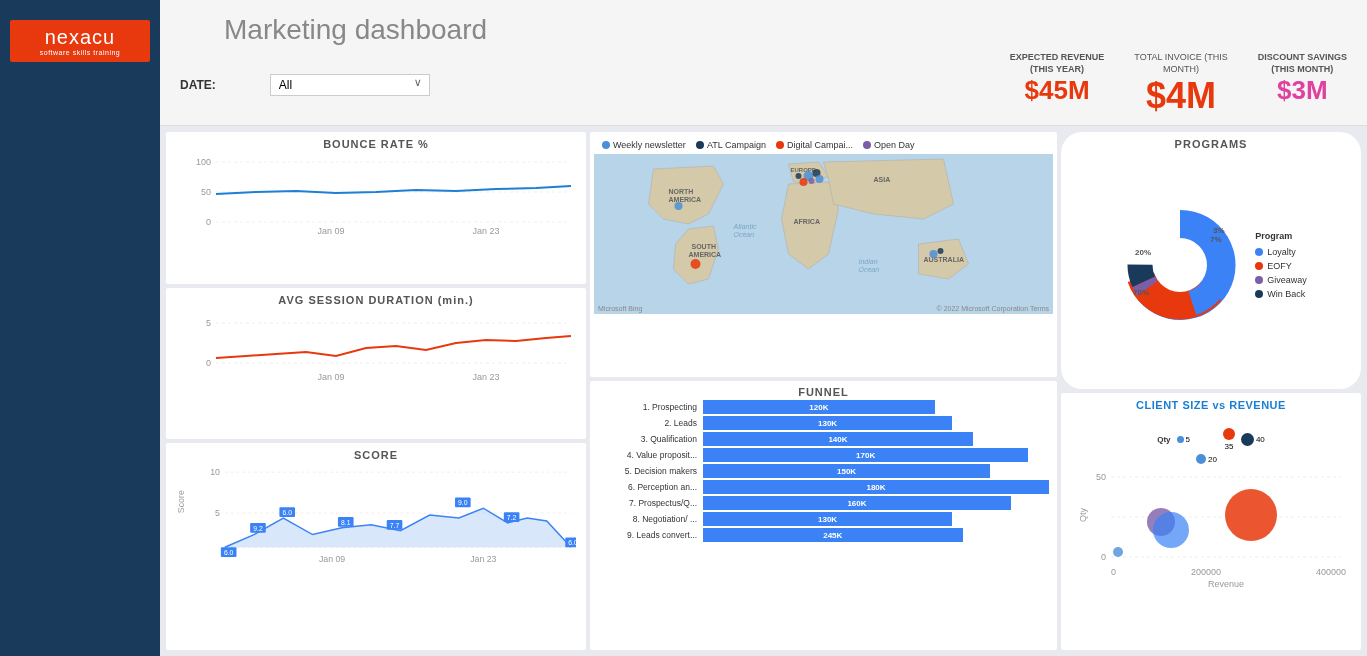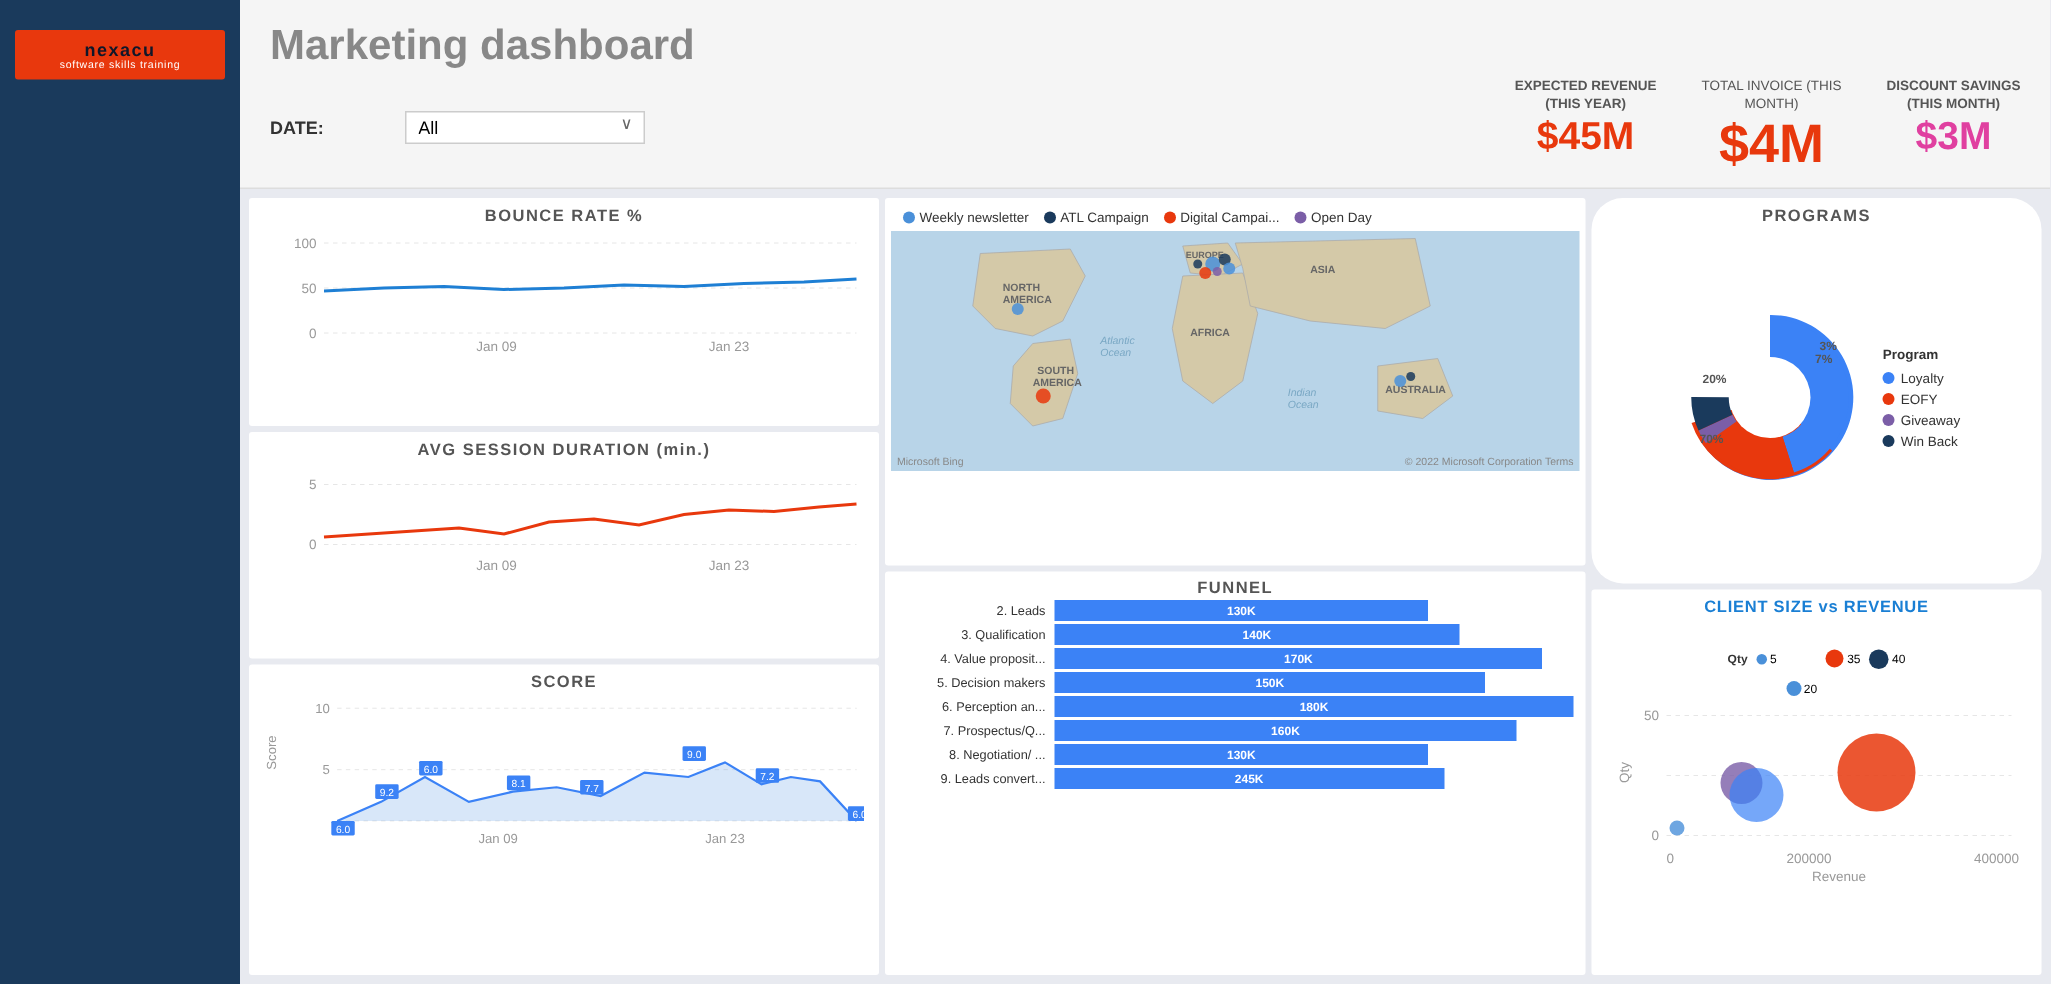--- a/index.html
+++ b/index.html
@@ -18,21 +18,21 @@
       flex-shrink: 0;
     }
     .logo-box {
       background: #e8380d;
       padding: 6px 10px;
       border-radius: 2px;
       width: 100%;
       text-align: center;
       margin-bottom: 6px;
     }
-    .logo-text { color: #0f172a; font-size: 12px; font-weight: 700; letter-spacing: 1px; }
+    .logo-text { color: #ffffff; font-size: 20px; font-weight: 400; letter-spacing: 1px; }
     .logo-sub { color: white; font-size: 7px; letter-spacing: 0.5px; }
     
     
     .main { flex: 1; display: flex; flex-direction: column; padding: 0; overflow: hidden; }
     
     
     .header {
       background: #f5f5f5;
       padding: 14px 20px 8px 20px;
       border-bottom: 1px solid #ddd;
@@ -119,21 +119,21 @@
   <div class="sidebar">
     <div class="logo-box">
       <div class="logo-text">nexacu</div>
       <div class="logo-sub">software skills training</div>
     </div>
   </div>
 
   <div class="main">
 
     <div class="header">
-      <div style="font-size:28px;color:#888;font-weight:700;margin-bottom:6px;">Marketing dashboard</div>
+      <div style="font-size:28px;color:#888;font-weight:400;margin-bottom:6px;margin-left:44px;">Marketing dashboard</div>
       <div class="header-row">
         <div class="date-filter">
           <span class="date-label">DATE:</span>
           <div class="date-select-wrap">
             <select class="date-select">
               <option>All</option>
               <option>This Month</option>
               <option>This Year</option>
             </select>
           </div>
@@ -299,20 +299,28 @@
               <circle cx="45" cy="52" r="4" fill="#4a90d9" opacity="0.85"></circle>
             </svg>
             <div class="map-watermark">Microsoft Bing</div>
             <div class="map-copyright">© 2022 Microsoft Corporation Terms</div>
           </div>
         </div>
 
         <div class="card funnel-card" style="flex:1.2;padding:5px 8px;">
           <div class="card-title">FUNNEL</div>
           <div id="funnel-rows">
+              <div class="funnel-row">
+    <div class="funnel-label">1. Prospecting</div>
+    <div class="funnel-bar-wrap">
+      <div class="funnel-bar" style="width:67%;">
+        <span class="funnel-bar-label">120K</span>
+      </div>
+    </div>
+  </div>
               <div class="funnel-row">
     <div class="funnel-label">2. Leads</div>
     <div class="funnel-bar-wrap">
       <div class="funnel-bar" style="width:72%;">
         <span class="funnel-bar-label">130K</span>
       </div>
     </div>
   </div>
               <div class="funnel-row">
     <div class="funnel-label">3. Qualification</div>
@@ -433,21 +441,21 @@
           <div style="display:flex;align-items:center;gap:6px;justify-content:center;margin-bottom:3px;">
             <span style="font-size:8px;font-weight:700;color:#333;">Qty</span>
             <div style="display:flex;align-items:center;gap:2px;">
               <div style="width:7px;height:7px;border-radius:50%;background:#4a90d9;"></div>
               <span style="font-size:8px;">5</span>
             </div>
             <div style="display:flex;align-items:center;gap:2px;margin-top:40px;">
               <div style="width:10px;height:10px;border-radius:50%;background:#4a90d9;"></div>
               <span style="font-size:8px;">20</span>
             </div>
-            <div style="display:flex;align-items:center;gap:2px;">
+            <div style="display:flex;align-items:center;gap:2px;flex-direction:column;">
               <div style="width:12px;height:12px;border-radius:50%;background:#e8380d;"></div>
               <span style="font-size:8px;">35</span>
             </div>
             <div style="display:flex;align-items:center;gap:2px;">
               <div style="width:13px;height:13px;border-radius:50%;background:#1a3a5c;"></div>
               <span style="font-size:8px;">40</span>
             </div>
           </div>
           <svg width="100%" height="130" viewBox="0 0 270 130">
 

